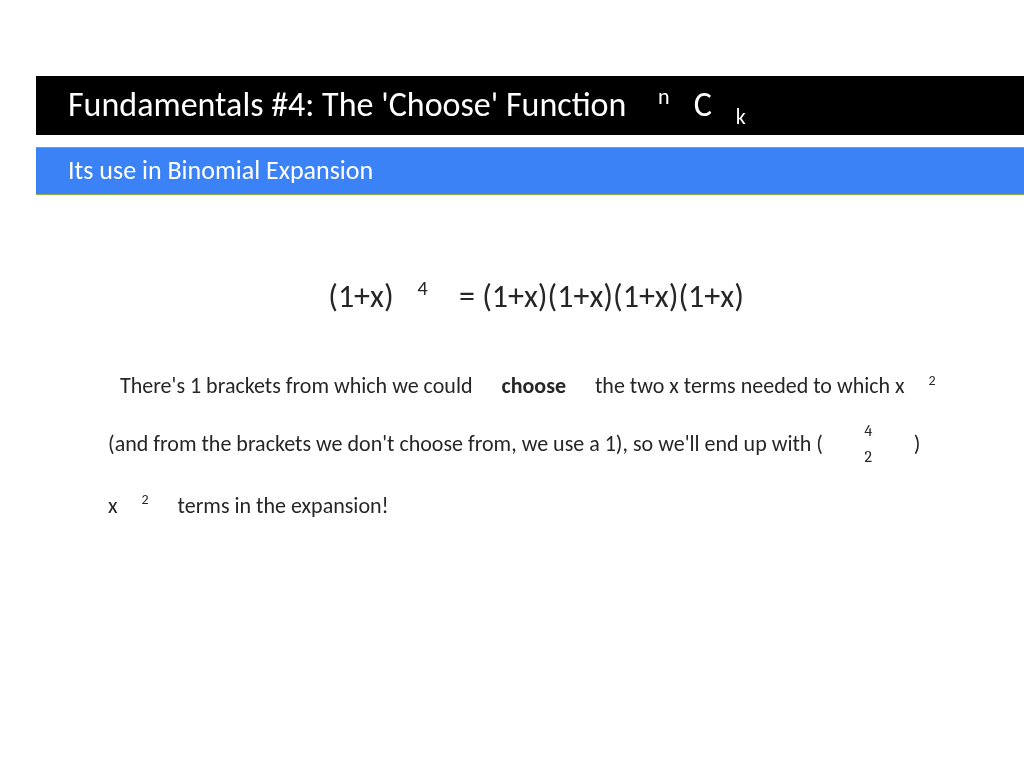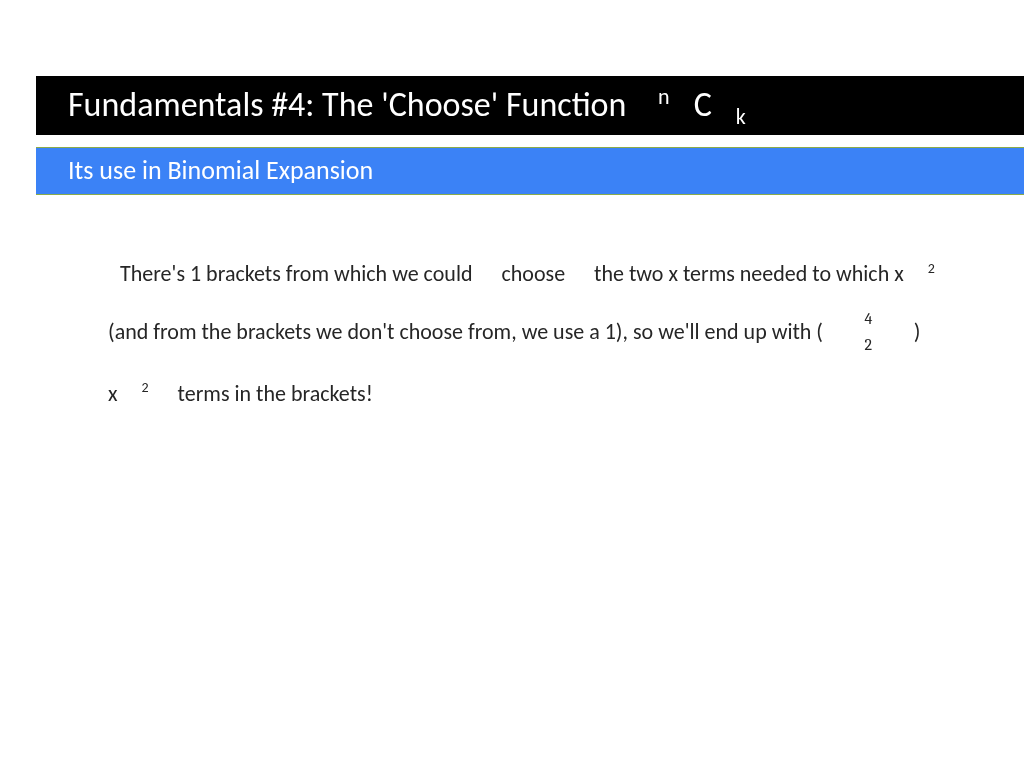--- a/index.html
+++ b/index.html
@@ -56,21 +56,21 @@
     font-size: 20px;
     vertical-align: super;
     line-height: 0;
   }
   .body-text {
     font-size: 22px;
     color: #262626;
     line-height: 1.4;
     font-weight: 400;
   }
-  .body-text b { font-weight: 400; text-align: center; }
+  .body-text b { font-weight: 700; text-align: center; }
   .body-text sup {
     font-size: 14px;
     vertical-align: super;
     line-height: 0;
   }
   .binom {
     display: inline-block;
     vertical-align: middle;
     font-family: 'Cambria Math', Cambria, serif;
     font-size: 16px;
@@ -90,18 +90,21 @@
 <div class="title-bar">
   <span>Fundamentals #4: The 'Choose' Function </span><sup>n</sup><span>C</span><sub>k</sub>
 </div>
 
 <div class="subtitle-bar">
   <span>Its use in Binomial Expansion</span>
 </div>
 
 <div class="content">
 
+  <div class="equation">
+    <span>(1+x)</span><sup>4</sup><span> = (1+x)(1+x)(1+x)(1+x)</span>
+  </div>
 
   <div class="body-text">
-    <span>There's 1 brackets from which we could </span><b>choose</b><span> the two x terms needed to which x</span><sup>2</sup><span> (and from the brackets we don't choose from, we use a 1), so we'll end up with (</span> <span class="binom"><span>4</span><span>2</span></span> <span>) x</span><sup>2</sup><span> terms in the brackets!</span>
+    <span>There's 1 brackets from which we could </span><b>choose</b><span> the two x terms needed to which x</span><sup>2</sup><span> (and from the brackets we don't choose from, we use a 1), so we'll end up with (</span> <span class="binom"><span>4</span><span>2</span></span> <span>) x</span><sup>2</sup><span> terms in the expansion!</span>
   </div>
 
 </div>
 
 </body></html>

